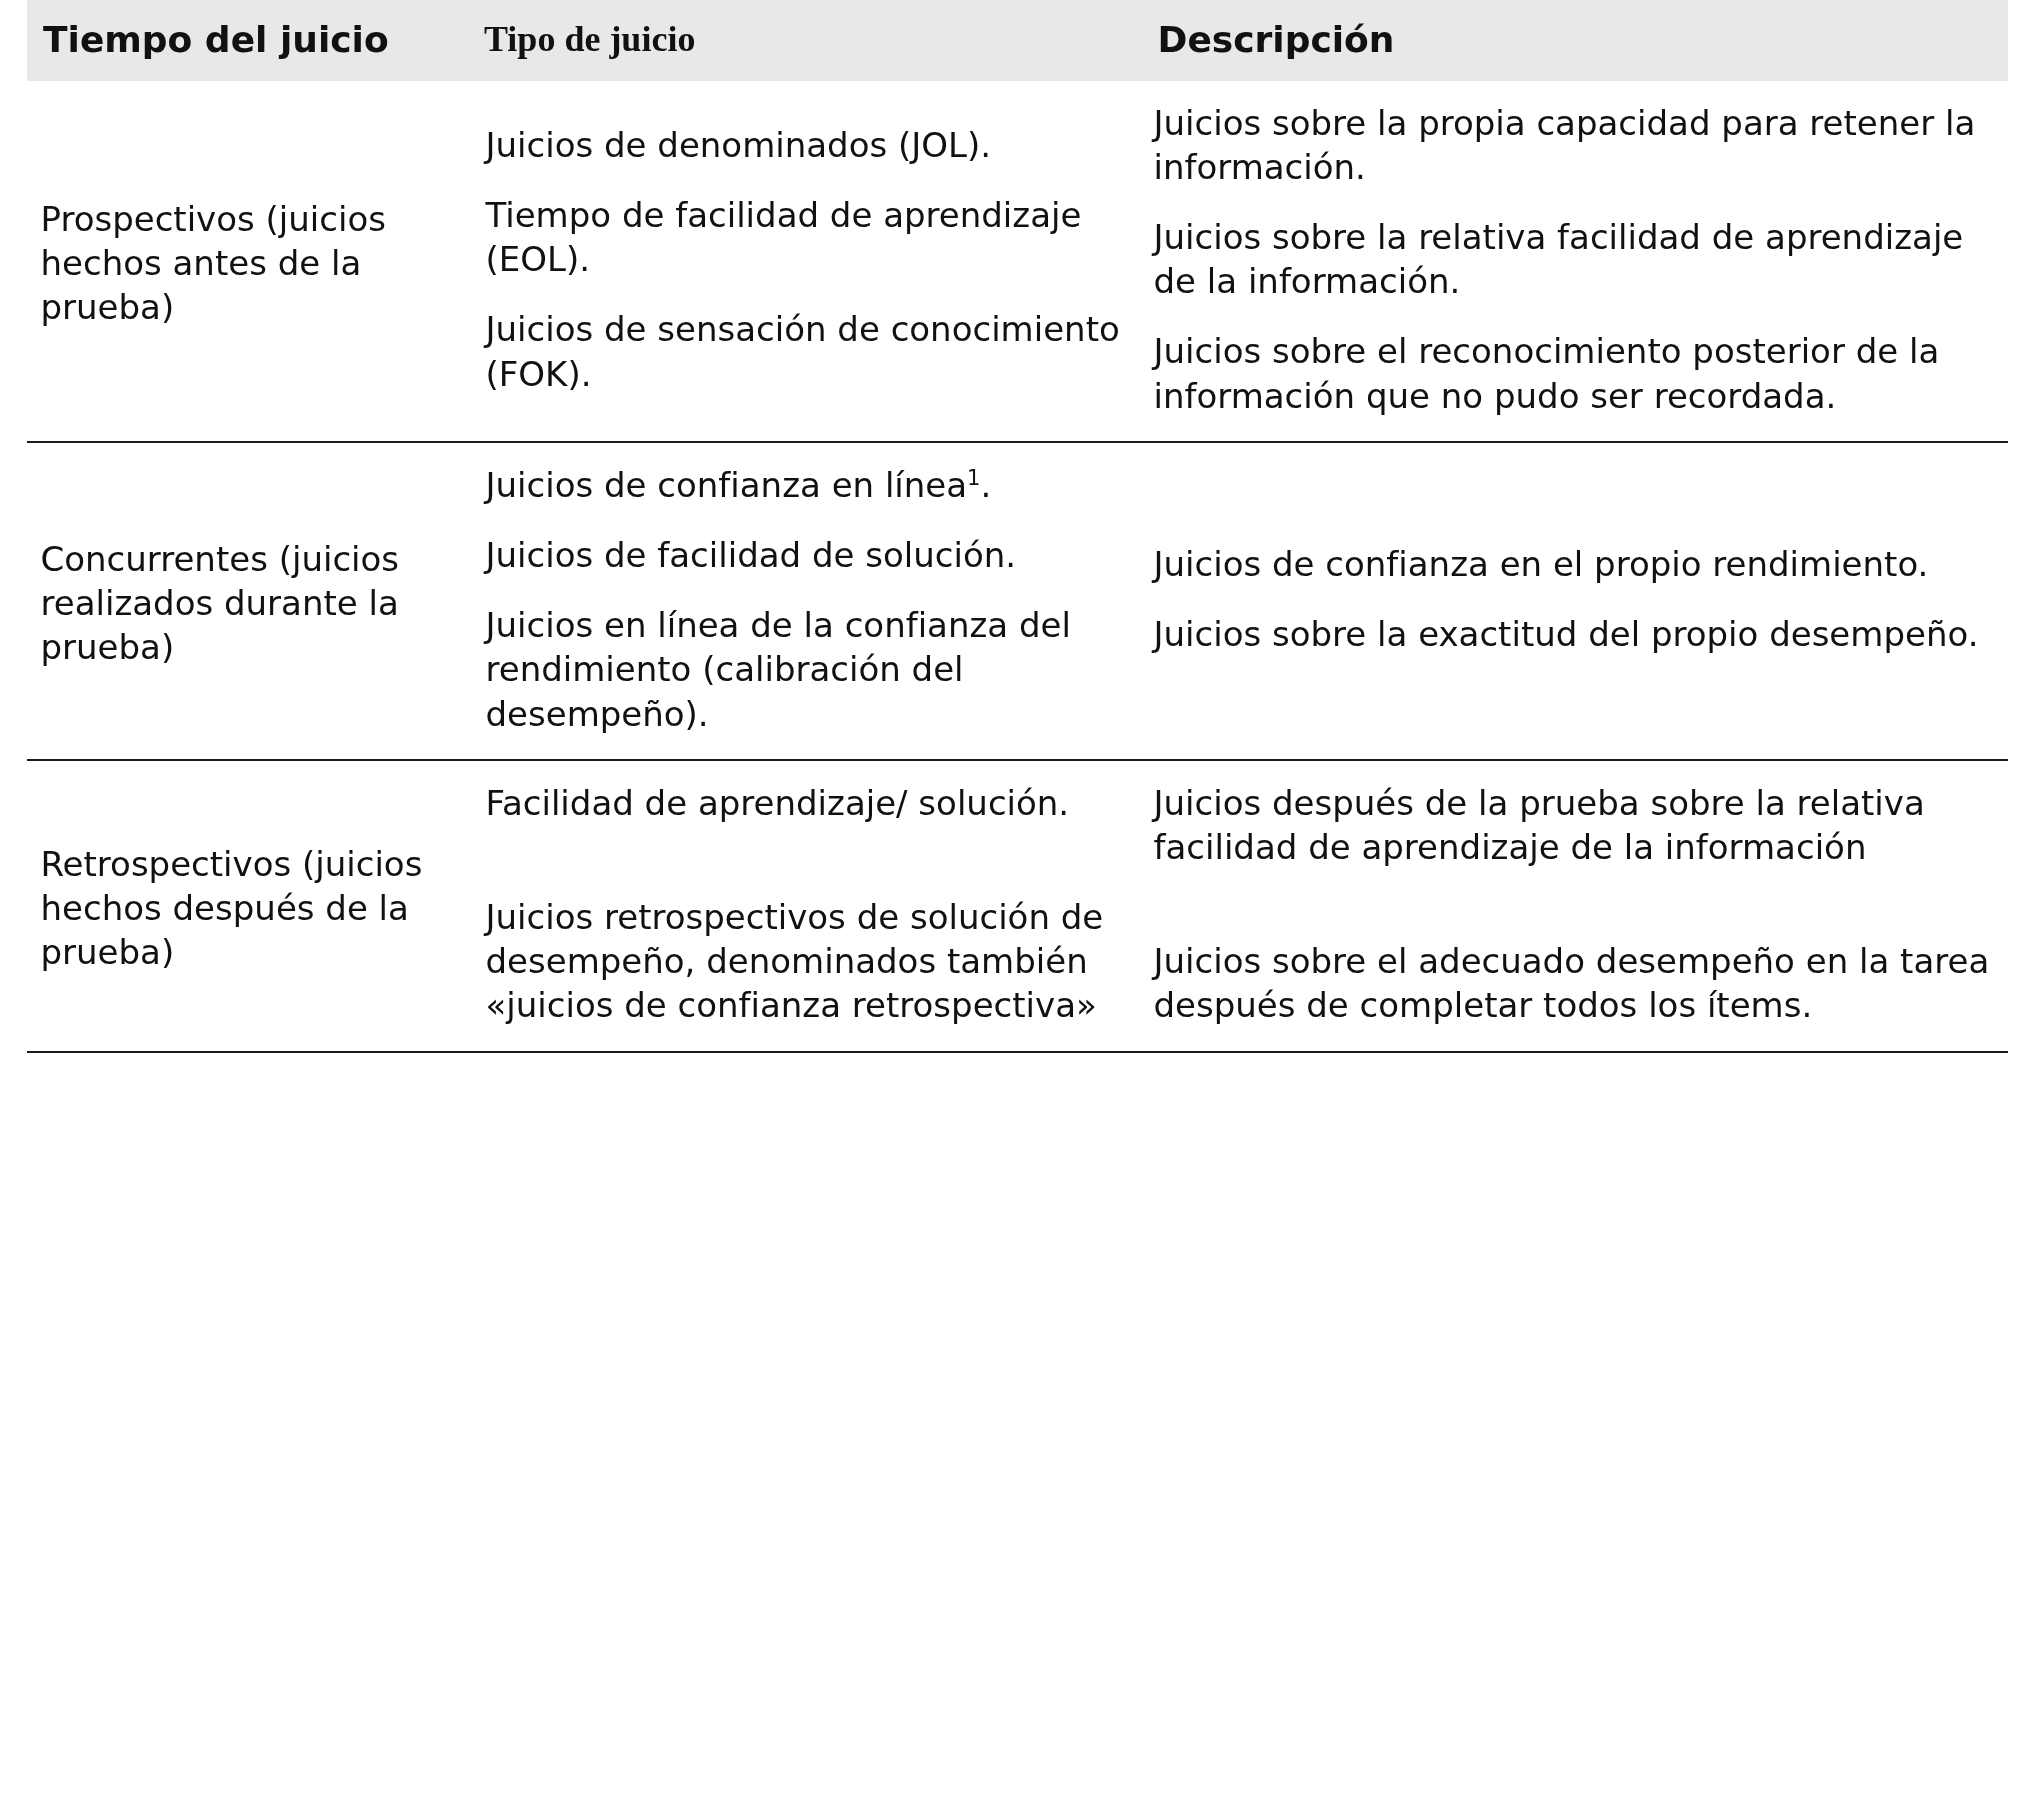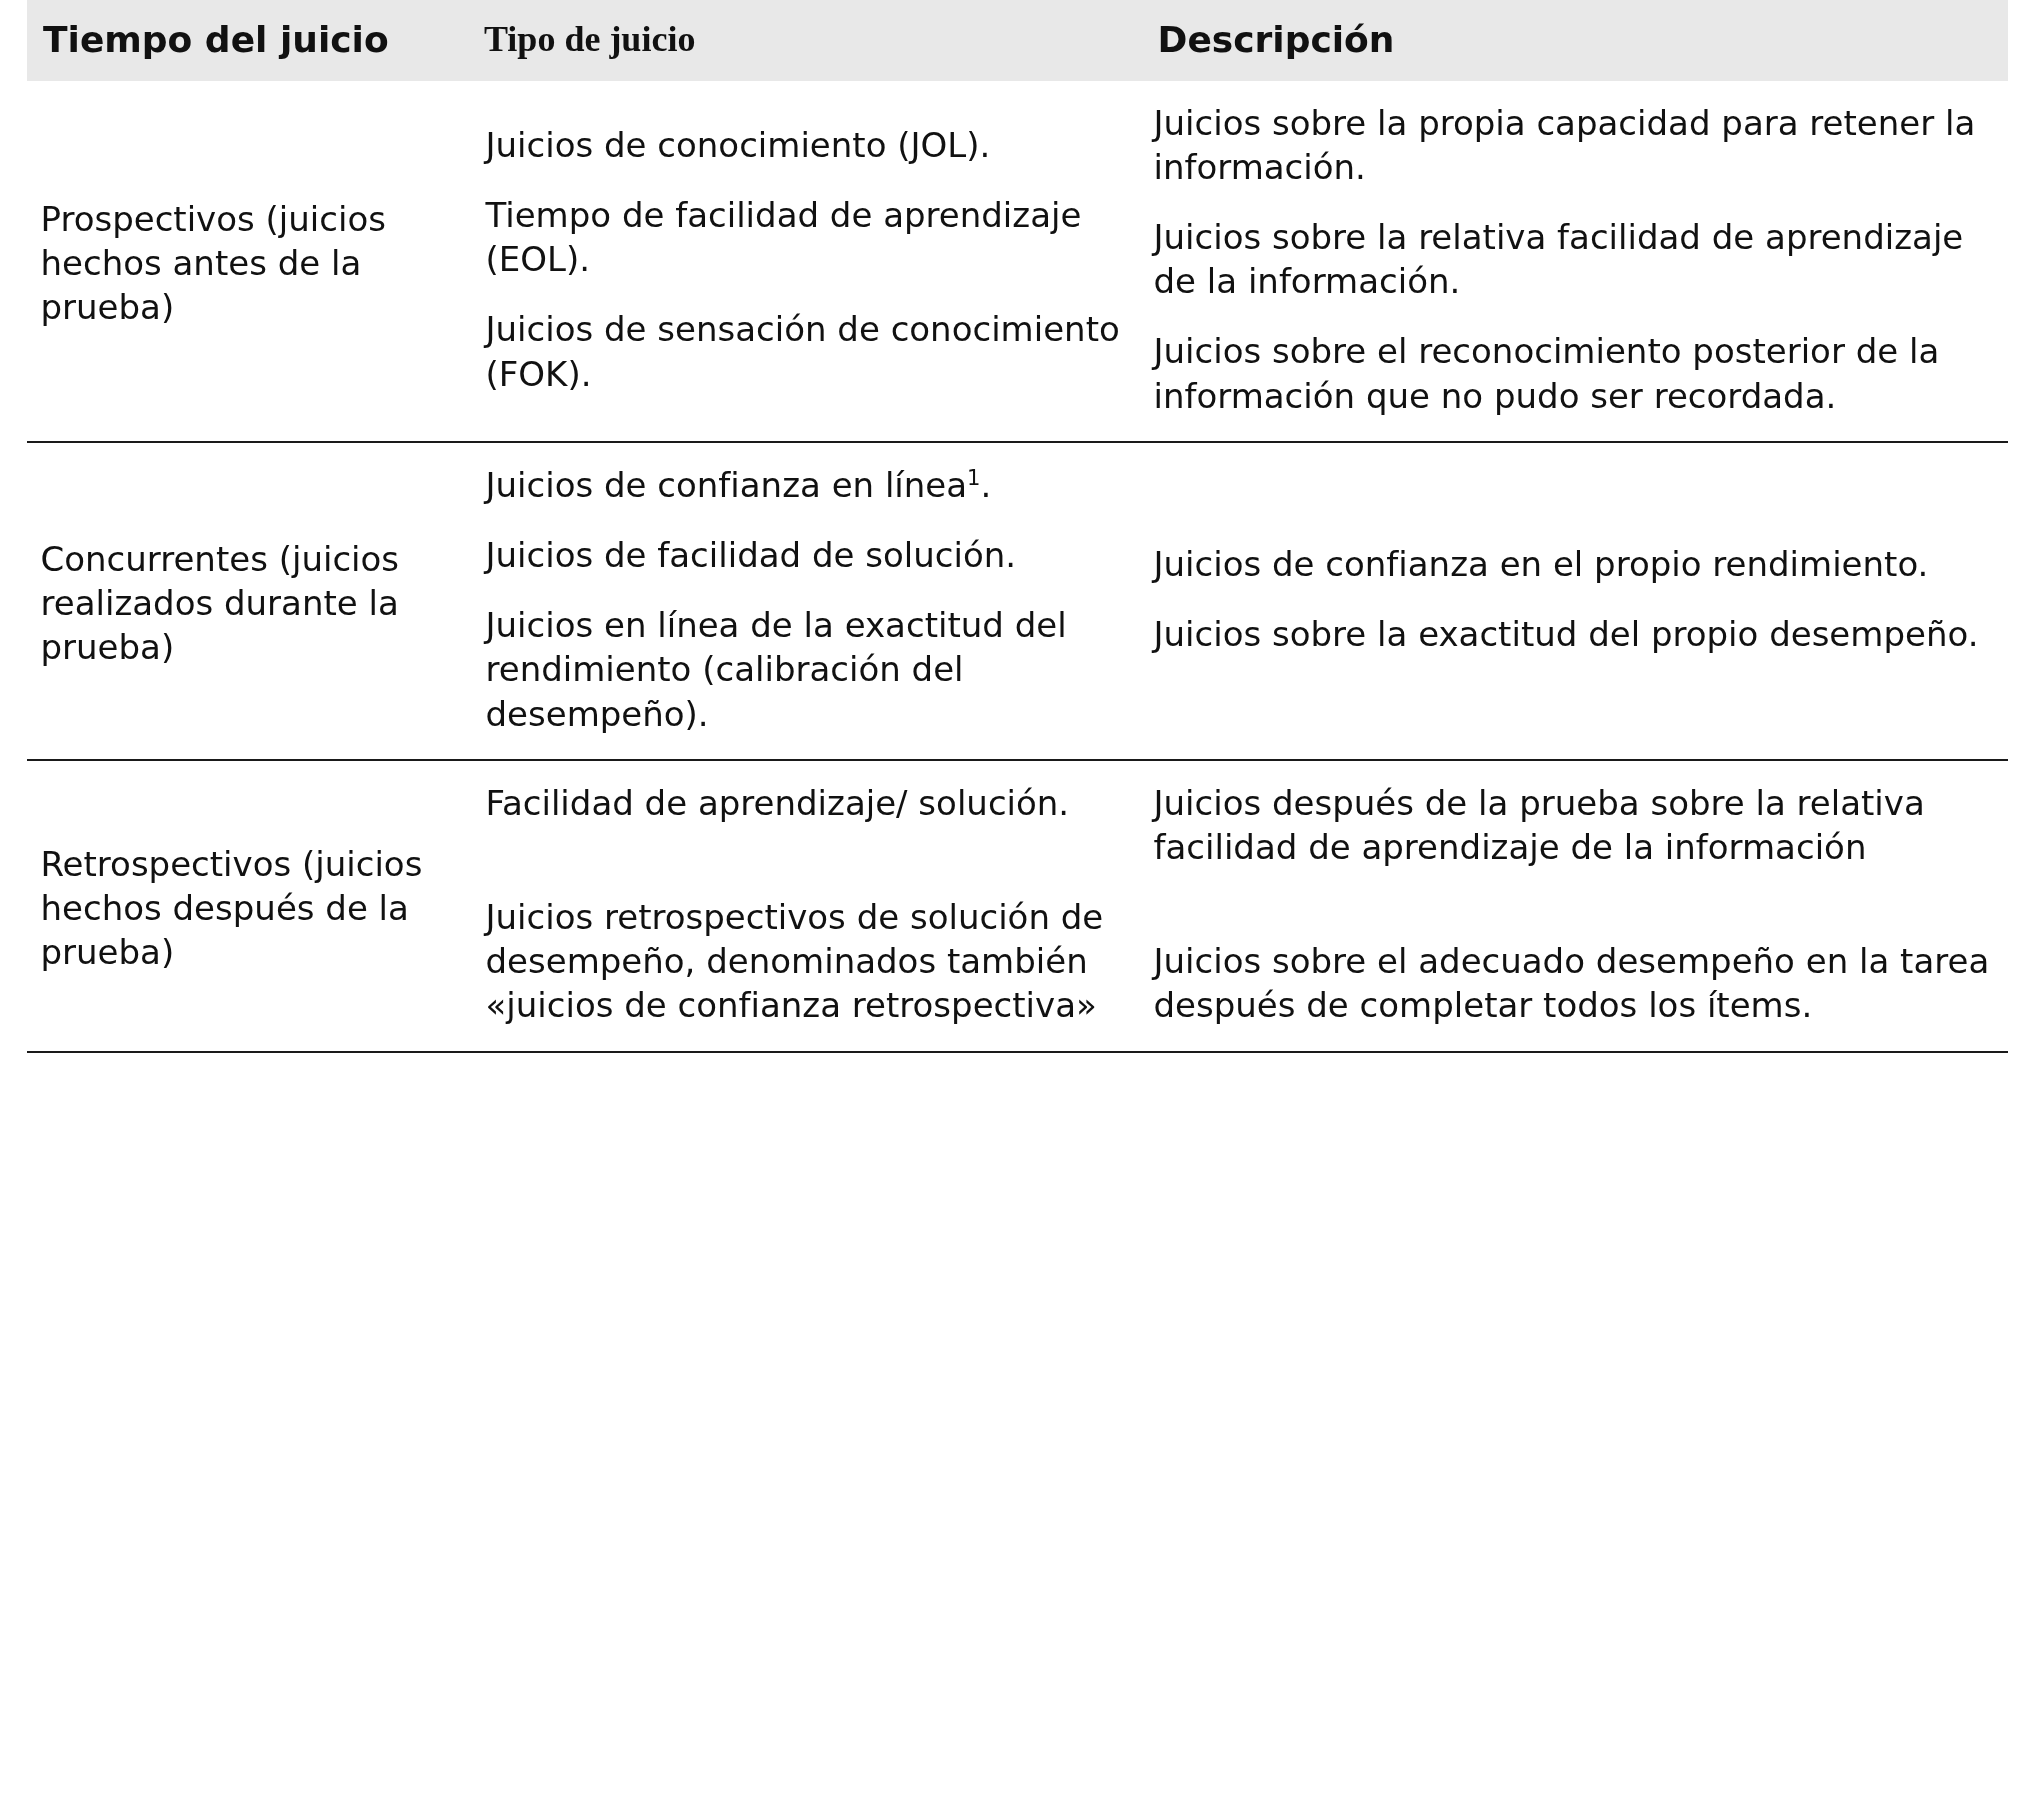--- a/index.html
+++ b/index.html
@@ -109,39 +109,39 @@
         <th class="th-desc">Descripción</th>
       </tr>
     </thead>
     <tbody>
 
       <tr class="data-row">
         <td class="cell-time">
           <p class="para">Prospectivos (juicios hechos antes de la prueba)</p>
         </td>
         <td class="cell-type">
-          <p class="para">Juicios de conocimiento (JOL).</p>
+          <p class="para">Juicios de denominados (JOL).</p>
           <p class="para">Tiempo de facilidad de aprendizaje (EOL).</p>
           <p class="para">Juicios de sensación de conocimiento (FOK).</p>
         </td>
         <td class="cell-desc">
           <p class="para">Juicios sobre la propia capacidad para retener la información.</p>
           <p class="para">Juicios sobre la relativa facilidad de aprendizaje de la información.</p>
           <p class="para">Juicios sobre el reconocimiento posterior de la información que no pudo ser recordada.</p>
         </td>
       </tr>
 
       <tr class="data-row">
         <td class="cell-time">
           <p class="para">Concurrentes (juicios realizados durante la prueba)</p>
         </td>
         <td class="cell-type">
           <p class="para"><span>Juicios de confianza en línea</span><sup>1</sup><span>.</span></p>
           <p class="para">Juicios de facilidad de solución.</p>
-          <p class="para">Juicios en línea de la exactitud del rendimiento (calibración del desempeño).</p>
+          <p class="para">Juicios en línea de la confianza del rendimiento (calibración del desempeño).</p>
         </td>
         <td class="cell-desc">
           <p class="para">Juicios de confianza en el propio rendimiento.</p>
           <p class="para">Juicios sobre la exactitud del propio desempeño.</p>
         </td>
       </tr>
 
       <tr class="data-row last-rule">
         <td class="cell-time">
           <p class="para">Retrospectivos (juicios hechos después de la prueba)</p>

